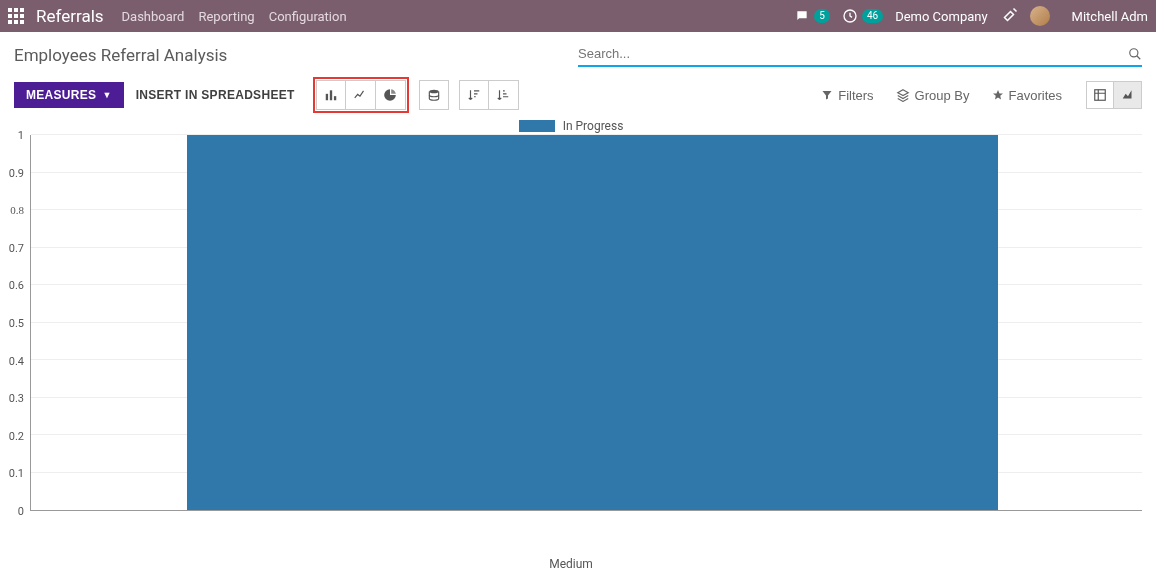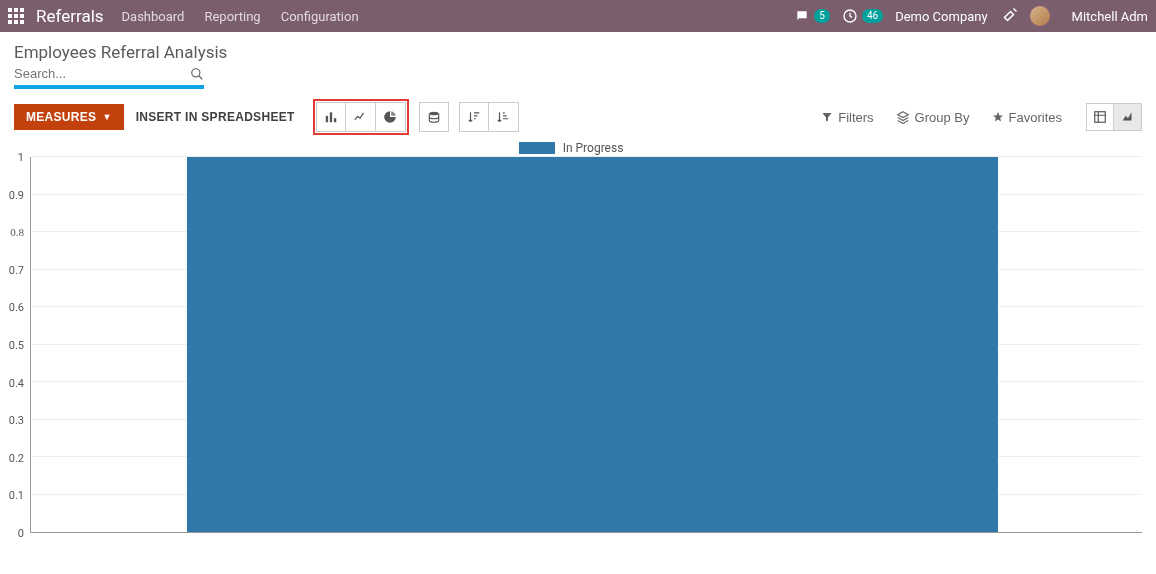--- a/index.html
+++ b/index.html
@@ -4,39 +4,39 @@
 <style>
 * { box-sizing: border-box; margin: 0; padding: 0; }
 body { font-family: -apple-system, BlinkMacSystemFont, "Segoe UI", Roboto, sans-serif; font-size: 13px; color: #333; background: #fff; }
 
 
 .topbar { background: #7a5e6d; height: 32px; display: flex; align-items: center; padding: 0 8px; color: #fff; }
 .topbar-left { display: flex; align-items: center; gap: 6px; }
 .apps-icon { display: grid; grid-template-columns: repeat(3,4px); grid-template-rows: repeat(3,4px); gap: 2px; margin-right: 6px; cursor: pointer; }
 .apps-icon span { background: #fff; width: 4px; height: 4px; }
 .brand { font-size: 17px; font-weight: 400; margin-right: 12px; }
-.nav-link { color: #e4d9de; font-size: 13px; margin-right: 14px; cursor: pointer; }
+.nav-link { color: #e4d9de; font-size: 13px; margin-right: 8px; cursor: pointer; }
 .topbar-right { margin-left: auto; display: flex; align-items: center; gap: 12px; }
 .badge { background: #7a5e6d; border-radius: 10px; display: flex; align-items: center; gap: 4px; font-size: 12px; cursor: pointer; }
 .badge-count { background: #00a09d; color: #fff; border-radius: 8px; padding: 0 5px; font-size: 10px; line-height: 14px; }
 .company { font-size: 13px; cursor: pointer; }
 .tool-icon { cursor: pointer; }
 .user { display: flex; align-items: center; gap: 22px; cursor: pointer; }
 .avatar { width: 20px; height: 20px; border-radius: 50%; background: linear-gradient(135deg,#d9b38c,#b07d4a); }
 
 
 .cp { padding: 10px 14px 0; }
-.cp-row1 { display: flex; align-items: flex-start; flex-direction: column; }
+.cp-row1 { display: flex; align-items: center; }
 .page-title { font-size: 17px; color: #5b5b5b; flex: 1; }
-.search-wrap { flex: 1; display: flex; align-items: center; border-bottom: 4px solid #0ea5e9; position: relative; }
+.search-wrap { flex: 1; display: flex; align-items: center; border-bottom: 2px solid #0ea5e9; position: relative; }
 .search-input { flex: 1; border: none; outline: none; font-size: 13px; padding: 4px 0; color: #666; }
 .search-icon { color: #888; cursor: pointer; }
 
 .cp-row2 { display: flex; align-items: center; margin-top: 10px; gap: 0; }
-.btn-measures { background: #c2410c; color: #fff; border: none; padding: 6px 12px; font-size: 12px; font-weight: 600; letter-spacing: 0.3px; cursor: pointer; display: flex; align-items: center; gap: 6px; }
+.btn-measures { background: #4c1d95; color: #fff; border: none; padding: 6px 12px; font-size: 12px; font-weight: 600; letter-spacing: 0.3px; cursor: pointer; display: flex; align-items: center; gap: 6px; }
 .btn-measures .caret { font-size: 9px; }
 .btn-insert { color: #404040; font-size: 12px; font-weight: 700; letter-spacing: 0.3px; padding: 6px 12px; background: none; border: none; cursor: pointer; }
 .icon-btn-group { display: flex; margin-left: 6px; }
 .icon-btn { width: 30px; height: 30px; border: 1px solid #ccc; background: #fff; display: flex; align-items: center; justify-content: center; cursor: pointer; color: #555; }
 .icon-btn + .icon-btn { border-left: none; }
 .icon-btn.solo { margin-left: 10px; }
 .red-box { border: 2px solid #e53935; padding: 1px; margin-left: 6px; }
 .red-box .icon-btn-group { margin-left: 0; }
 
 .filter-group { margin-left: auto; display: flex; gap: 22px; align-items: flex-start; }

